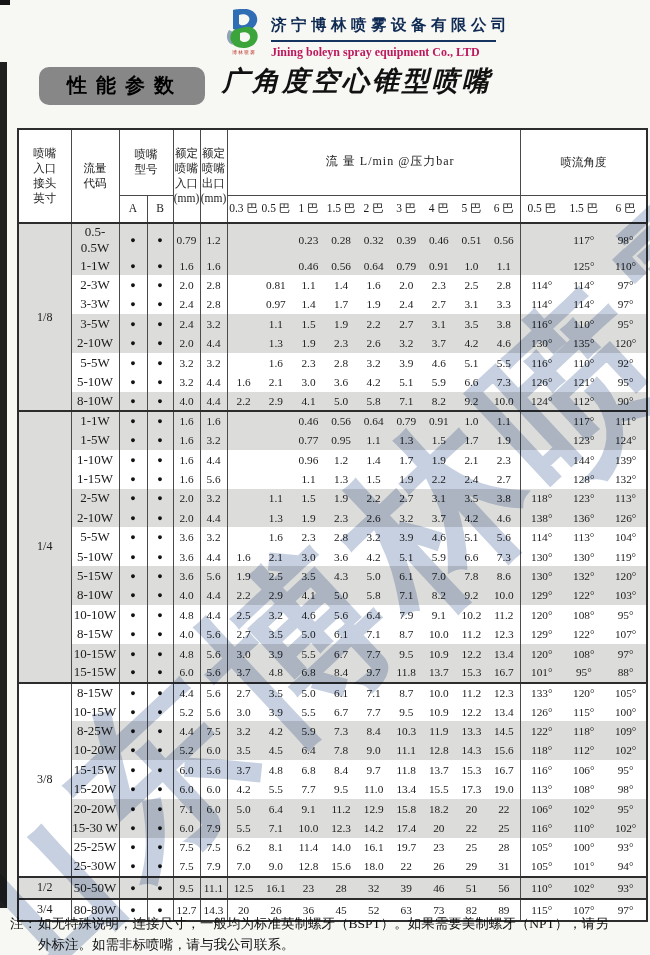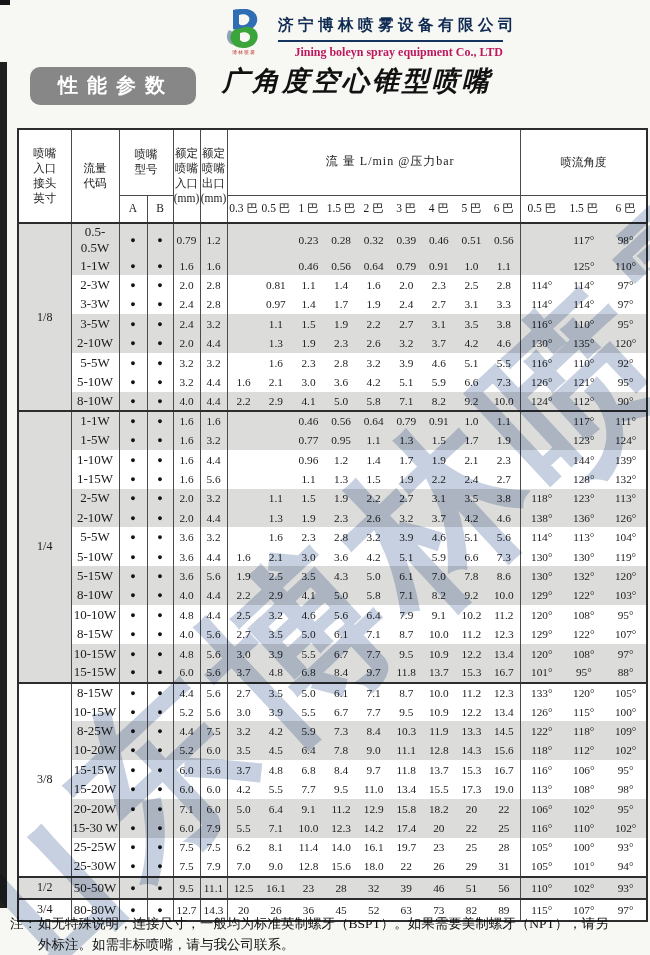--- a/index.html
+++ b/index.html
@@ -8,28 +8,28 @@
   [data-name]{box-sizing:border-box;}
 
   
   .corner-mark{position:absolute;left:0;top:0;width:10px;height:5px;background:#151515;}
   .edge-bar{position:absolute;left:0;top:62px;width:7px;height:846px;background:#1f1f1f;}
 
   
   .logo{position:absolute;left:223px;top:9px;width:42px;height:40px;}
   .logo-sub{position:absolute;left:223px;top:49px;width:42px;text-align:center;
             font-size:5px;color:#c03a2b;letter-spacing:1px;font-family:"Liberation Sans",sans-serif;}
-  .company{position:absolute;left:278px;top:15px;width:225px;text-align:right;}
+  .company{position:absolute;left:271px;top:15px;width:225px;text-align:left;}
   .company-cn{font-size:15.5px;font-weight:bold;color:#0e2a52;letter-spacing:4.5px;
               border-bottom:2px solid #14335f;padding-bottom:4px;white-space:nowrap;}
   .company-en{font-size:12px;font-weight:bold;color:#be185d;margin-top:3px;white-space:nowrap;
               font-family:"Liberation Serif",serif;}
 
-  .badge{position:absolute;left:30px;top:67px;background:#878787;border-radius:10px;
-         color:#ffffff;font-size:20px;font-weight:bold;letter-spacing:9px;
+  .badge{position:absolute;left:39px;top:67px;background:#878787;border-radius:10px;
+         color:#000000;font-size:20px;font-weight:bold;letter-spacing:9px;
          padding:5px 22px 6px 28px;font-family:"Liberation Sans",sans-serif;white-space:nowrap;}
   .page-title{position:absolute;left:222px;top:63px;font-size:27px;font-weight:600;
               letter-spacing:3px;color:#111;white-space:nowrap;font-style:italic;}
 
   
   .watermark{position:absolute;left:-230px;top:370px;width:1400px;
              font-size:175px;font-weight:bold;letter-spacing:14px;white-space:nowrap;
              color:#b3c1d6;mix-blend-mode:multiply;opacity:.75;
              transform:rotate(-43deg);transform-origin:50% 50%;
              pointer-events:none;z-index:9;font-family:"DejaVu Sans",sans-serif;}

